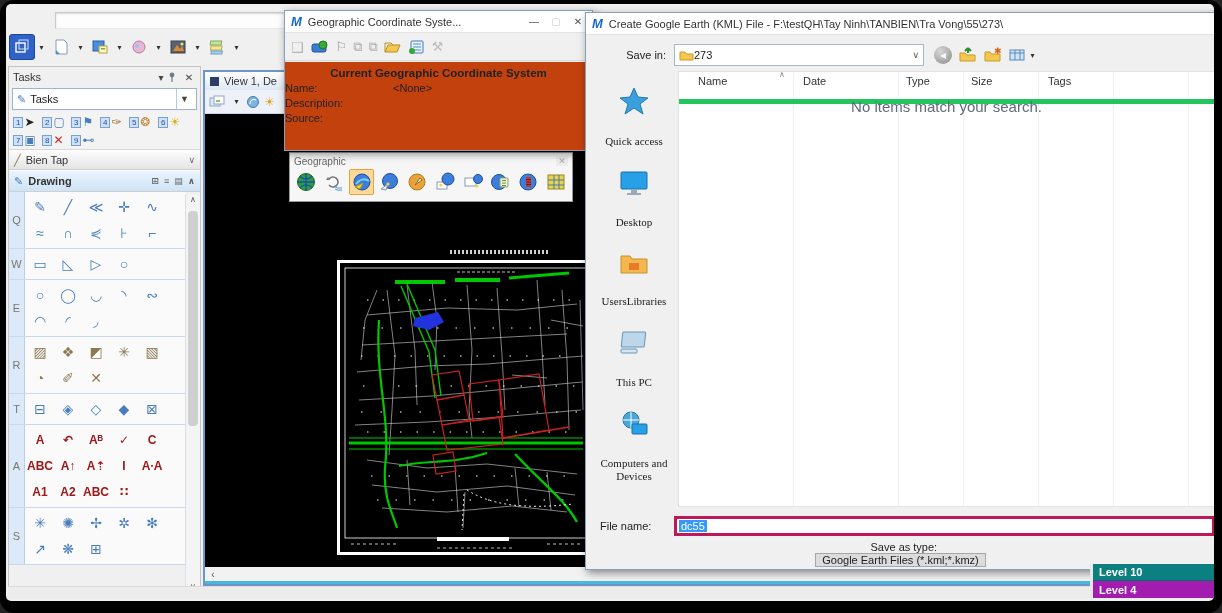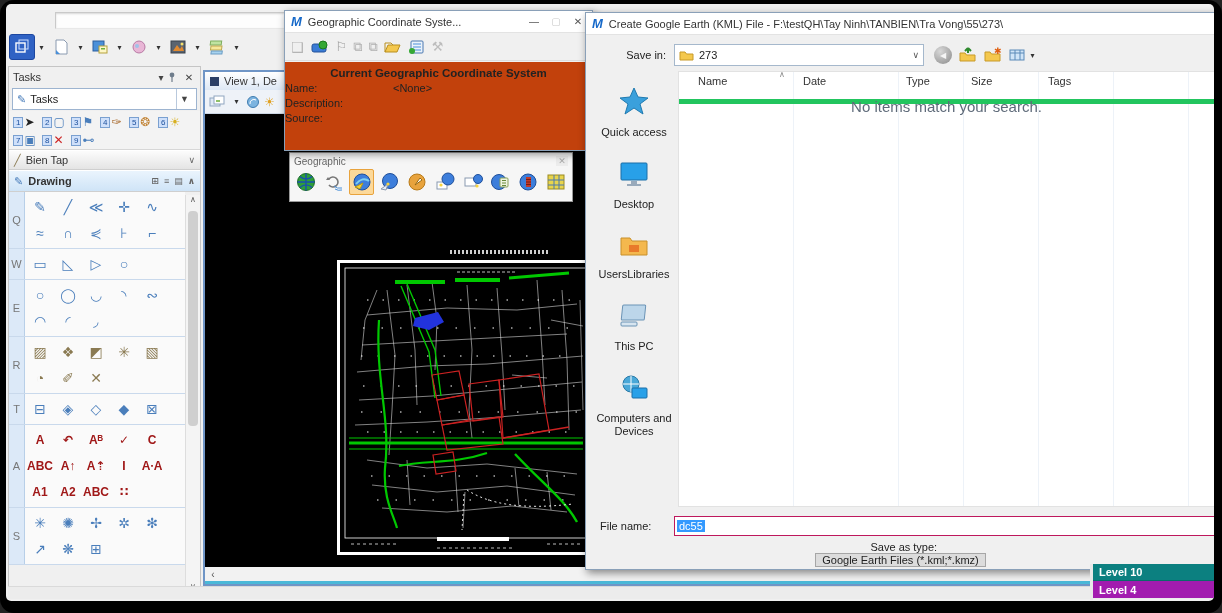--- a/index.html
+++ b/index.html
@@ -76,35 +76,35 @@
   .geoflt .cap{height:16px;display:flex;align-items:center;padding:0 4px;font-size:10px;color:#666;}
   .geoflt .cap .x{margin-left:auto;color:#aaa;font-size:9px;width:12px;text-align:center;background:#ececec;}
   .geoflt .icons{display:flex;align-items:center;gap:2px;padding:0 3px;}
   .gi{width:26px;height:26px;display:flex;align-items:center;justify-content:center;}
   .gi.active{background:#fcd99a;border:1px solid #e8a33d;border-radius:2px;}
 
   
   .savedlg{left:579px;top:8px;width:631px;height:558px;z-index:40;}
   .saverow{position:absolute;left:0;right:0;top:30px;height:24px;display:flex;align-items:center;font-size:11px;color:#222;}
   .saverow .lab{width:88px;text-align:right;padding-right:8px;padding-left:25px;}
-  .savecombo{width:250px;height:22px;background:#fff;border:1px solid #a5b8cc;display:flex;align-items:center;gap:5px;padding:0 4px;}
+  .savecombo{width:250px;height:22px;background:#fff;border:1px solid #a5b8cc;display:flex;align-items:center;padding:0 4px;}
   .savecombo .arr{margin-left:auto;color:#555;font-size:9px;}
   .navbtns{display:flex;align-items:center;gap:7px;margin-left:10px;}
   .backball{width:18px;height:18px;border-radius:50%;background:radial-gradient(circle at 35% 30%,#d8d8d8,#8a8a8a);display:flex;align-items:center;justify-content:center;color:#f5f5f5;font-size:8px;}
   .places{position:absolute;left:4px;top:62px;width:88px;bottom:60px;display:flex;flex-direction:column;align-items:center;background:#f0f0f0;}
-  .place{width:100%;display:flex;flex-direction:column;align-items:center;gap:11px;padding:12px 2px 10px 2px;font-size:11px;color:#222;text-align:center;line-height:13px;}
+  .place{width:100%;display:flex;flex-direction:column;align-items:center;gap:20px;padding:12px 2px 10px 2px;font-size:11px;color:#222;text-align:center;line-height:13px;font-family:Liberation Serif, serif;}
   .flist{position:absolute;left:92px;right:0;top:58px;bottom:62px;background:#fff;border:1px solid #e2e2e2;overflow:hidden;}
   .fhead{position:relative;height:32px;border-bottom:5px solid #22c55e;font-size:11px;color:#333;text-align:right;}
   .fcol{position:absolute;top:3px;}
   .fsep{position:absolute;top:0;bottom:0;width:1px;background:#edf2f8;}
   .fempty{position:absolute;left:0;right:0;top:26px;text-align:center;font-size:15px;color:#5f6b7a;}
   .caret{position:absolute;top:-2px;font-size:8px;color:#888;}
   .fnamerow{position:absolute;left:0;right:0;height:22px;display:flex;align-items:center;font-size:11px;color:#222;}
   .fnamerow .lab{width:88px;padding-left:14px;}
-  .fninput{flex:1;height:20px;border:1px solid #be185d;background:#fff;display:flex;align-items:center;padding:0 2px;}
+  .fninput{flex:1;height:20px;border:3px solid #be185d;background:#fff;display:flex;align-items:center;padding:0 2px;}
   .fninput .seltext{background:#3399ff;color:#fff;padding:0 2px;font-size:11px;}
   .ftcombo{flex:1;height:20px;border:1px solid #a6a6a6;background:#dcdcdc;display:flex;align-items:center;padding:0 6px;font-size:11px;color:#222;}
 
   
   .statusbar{left:2px;top:582px;width:1204px;height:13px;background:#ececec;border-top:1px solid #dadada;z-index:10;}
   .levels{left:1084px;top:560px;width:124px;height:36px;z-index:50;border-left:3px solid #e8e8e8;}
   .lvrow{height:17px;display:flex;align-items:center;padding:0 6px;font-size:11px;font-weight:bold;color:#fff;}
   .lv-teal{background:#0c8080;border-bottom:1px solid #0a6a6a;}
   .lv-blue{background:#a21caf;}
 

